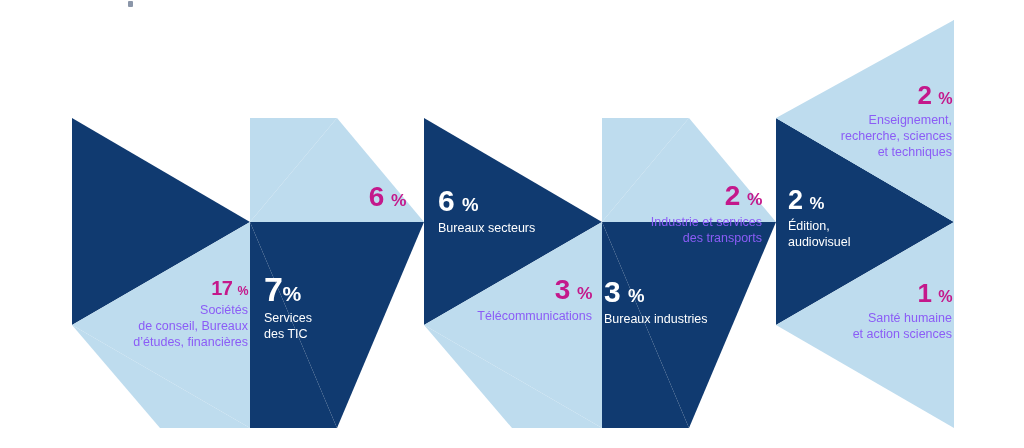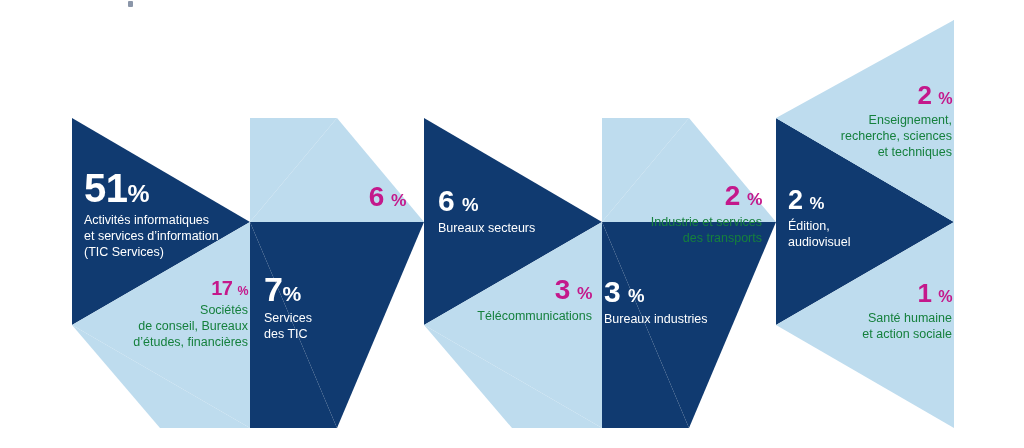--- a/index.html
+++ b/index.html
@@ -22,21 +22,21 @@
   .pct .sym{font-size:0.62em;font-weight:bold;}
   .cap{
     font-size:12.5px;
     line-height:1.28;
     font-weight:400;
     margin-top:4px;
     white-space:pre-line;
   }
   .on-dark .pct, .on-dark .cap{color:#ffffff;}
   .on-light .pct{color:#c4188b;}
-  .on-light .cap{color:#15803d;}
+  .on-light .cap{color:#8b5cf6;}
   .al-left{text-align:left;}
   .al-right{text-align:right;}
 
   
   #l-51{left:84px;  top:168px; width:220px;}
   #l-51 .pct{font-size:40px;}
   #l-17{left:100px; top:278px; width:148px;}
   #l-17 .pct{font-size:20px;}
   #l-7 {left:264px; top:272px; width:120px;}
   #l-7  .pct{font-size:34px;}
@@ -91,26 +91,20 @@
     <polygon points="776,118 776,325 954,222" fill="#103a70"></polygon>
 
     <polygon points="954,20 954,222 776,118 850,118 850,118" fill="#bedcee"></polygon>
     <polygon points="954,20 954,222 776,118" fill="#bedcee"></polygon>
 
     <polygon points="954,222 954,428 776,325" fill="#bedcee"></polygon>
   </svg>
 
   <div class="speck"></div>
 
-  <div class="lbl on-dark al-left" id="l-51">
-    <div class="pct"><span>51</span><span class="sym">%</span></div>
-    <div class="cap">Activités informatiques
-et services d’information
-(TIC Services)</div>
-  </div>
 
   <div class="lbl on-light al-right" id="l-17">
     <div class="pct"><span>17</span> <span class="sym">%</span></div>
     <div class="cap">Sociétés
 de conseil, Bureaux
 d’études, financières</div>
   </div>
 
   <div class="lbl on-dark al-left" id="l-7">
     <div class="pct"><span>7</span><span class="sym">%</span></div>
@@ -152,16 +146,16 @@
   <div class="lbl on-light al-right" id="l-2c">
     <div class="pct"><span>2</span> <span class="sym">%</span></div>
     <div class="cap">Enseignement,
 recherche, sciences
 et techniques</div>
   </div>
 
   <div class="lbl on-light al-right" id="l-1">
     <div class="pct"><span>1</span> <span class="sym">%</span></div>
     <div class="cap">Santé humaine
-et action sociale</div>
+et action sciences</div>
   </div>
 
 </div>
 
 </body></html>

